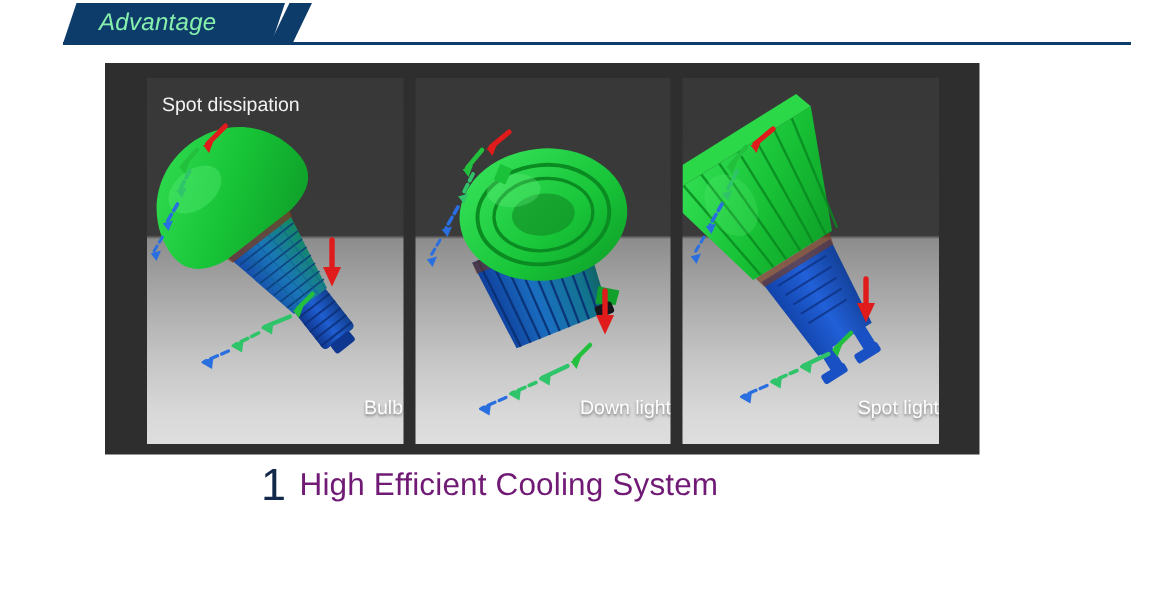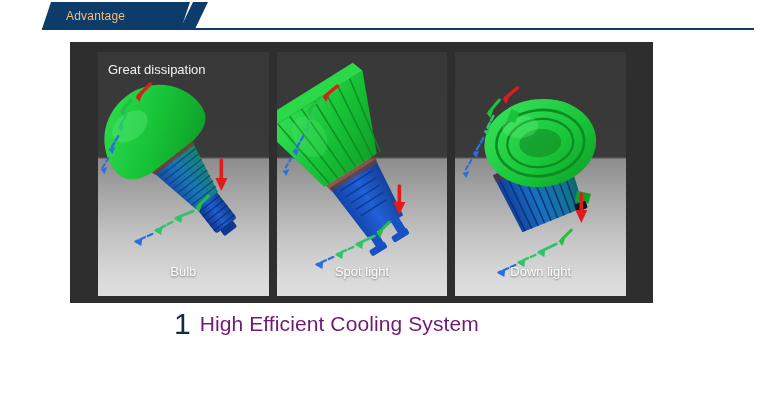--- a/index.html
+++ b/index.html
@@ -14,22 +14,22 @@
 
   
   .banner-wrap { position: absolute; left: 0; top: 0; width: 774px; height: 36px; }
   .banner-tab {
     position: absolute; left: 42px; top: 2px; width: 148px; height: 27px;
     background: #0d3c6b;
     clip-path: polygon(9px 0, 148px 0, 139px 100%, 0 100%);
     display: flex; align-items: center;
   }
   .banner-label {
-    color: #fdba74; font-size: 12px; letter-spacing: .2px;
-    padding-left: 24px; line-height: 1;
+    color: #86efac; font-size: 16px; letter-spacing: .2px;
+    padding-left: 24px; line-height: 1; font-style: italic;
   }
   .banner-flag {
     position: absolute; left: 180px; top: 2px; width: 28px; height: 27px;
     background: #0d3c6b;
     clip-path: polygon(13px 0, 28px 0, 15px 100%, 0 100%);
   }
   .banner-rule {
     position: absolute; left: 42px; top: 28px; width: 712px; height: 2px;
     background: #0d3c6b;
   }
@@ -50,21 +50,21 @@
         #383838 0%, #3a3a3a 43%,
         #8d8d8d 44%, #a6a6a6 58%,
         #c4c4c4 76%, #d9d9d9 92%, #dedede 100%);
   }
   .cell-title {
     position: absolute; left: 10px; top: 11px;
     color: #f2f2f2; font-size: 13px; line-height: 1;
   }
   .cell-caption {
     position: absolute; left: 0; right: 0; bottom: 18px;
-    text-align: center; color: #ffffff; font-size: 13px; line-height: 1;
+    text-align: right; color: #ffffff; font-size: 13px; line-height: 1;
     text-shadow: 0 1px 2px rgba(0,0,0,.45);
   }
   .art { position: absolute; inset: 0; }
   .art svg { position: absolute; width: 100%; height: 100%; }
 
   
   .copy { position: absolute; left: 174px; top: 311px; width: 560px; }
   .copy-head { display: flex; align-items: flex-start; }
   .numeral {
     color: #13294b; font-size: 30px; line-height: 26px;
@@ -90,21 +90,21 @@
       <span class="banner-label">Advantage</span>
     </div>
     <div class="banner-flag"></div>
     <div class="banner-rule"></div>
   </div>
 
   <div class="panel">
     <div class="grid">
 
       <div class="cell">
-        <span class="cell-title">Great dissipation</span>
+        <span class="cell-title">Spot dissipation</span>
 
         <div class="art">
           <svg viewBox="0 0 170 244" preserveAspectRatio="xMidYMid meet">
             <defs>
               <linearGradient id="b-dome" x1="0" y1="0" x2="1" y2="1">
                 <stop offset="0" stop-color="#35e055"></stop>
                 <stop offset=".55" stop-color="#17c336"></stop>
                 <stop offset="1" stop-color="#0e9c28"></stop>
               </linearGradient>
               <linearGradient id="b-fin" x1="0" y1="0" x2="1" y2="0">
@@ -180,20 +180,96 @@
               <path d="M76 167 L76 166 L84 162 L83 171 Z" fill="#2fc46a" stroke="none"></path>
               <path d="M74 170 L58 178" stroke="#2fc46a" stroke-width="2.4" stroke-dasharray="5 3"></path>
               <path d="M56 179 L56 178 L64 175 L63 183 Z" fill="#2fc46a" stroke="none"></path>
               <path d="M54 182 L38 189" stroke="#2a6fe0" stroke-width="2.2" stroke-dasharray="5 3"></path>
               <path d="M36 190 L36 189 L44 186 L43 194 Z" fill="#2a6fe0" stroke="none"></path>
             </g>
           </svg>
         </div>
 
         <span class="cell-caption">Bulb</span>
+      </div>
+
+      <div class="cell">
+        <div class="art">
+          <svg viewBox="0 0 170 244" preserveAspectRatio="xMidYMid meet">
+            <defs>
+              <linearGradient id="d-ref" x1="0" y1="0" x2="1" y2="1">
+                <stop offset="0" stop-color="#3ae65c"></stop>
+                <stop offset=".6" stop-color="#18c438"></stop>
+                <stop offset="1" stop-color="#0d9a26"></stop>
+              </linearGradient>
+              <linearGradient id="d-fin" x1="0" y1="0" x2="1" y2="0">
+                <stop offset="0" stop-color="#0f3d9c"></stop>
+                <stop offset=".4" stop-color="#1a6fc0"></stop>
+                <stop offset=".8" stop-color="#12748e"></stop>
+                <stop offset="1" stop-color="#0f5f5a"></stop>
+              </linearGradient>
+            </defs>
+
+            <g transform="rotate(-22 88 120)">
+
+              <path d="M40 104 L118 104 L112 168 L46 168 Z" fill="url(#d-fin)"></path>
+              <g stroke="#0a2f72" stroke-width="1.5" opacity=".9">
+                <line x1="44" y1="104" x2="49" y2="168"></line>
+                <line x1="52" y1="104" x2="56" y2="168"></line>
+                <line x1="60" y1="104" x2="63" y2="168"></line>
+                <line x1="68" y1="104" x2="70" y2="168"></line>
+                <line x1="76" y1="104" x2="77" y2="168"></line>
+                <line x1="84" y1="104" x2="84" y2="168"></line>
+                <line x1="92" y1="104" x2="91" y2="168"></line>
+                <line x1="100" y1="104" x2="98" y2="168"></line>
+                <line x1="108" y1="104" x2="105" y2="168"></line>
+              </g>
+              <path d="M40 104 L118 104 L117 112 L40 112 Z" fill="#6e3519" opacity=".6"></path>
+
+              <g transform="rotate(16 96 92)">
+                <ellipse cx="96" cy="92" rx="56" ry="44" fill="url(#d-ref)"></ellipse>
+                <ellipse cx="96" cy="92" rx="44" ry="33" fill="none" stroke="#0b8c22" stroke-width="2.6"></ellipse>
+                <ellipse cx="96" cy="92" rx="33" ry="24" fill="none" stroke="#0b8c22" stroke-width="2.2"></ellipse>
+                <ellipse cx="96" cy="92" rx="21" ry="14" fill="#0e7d20" opacity=".5"></ellipse>
+                <ellipse cx="78" cy="74" rx="18" ry="11" fill="#63f07e" opacity=".32"></ellipse>
+              </g>
+
+              <path d="M74 58 L82 50 L88 56 L80 64 Z" fill="#19c238"></path>
+              <path d="M112 150 L124 158 L118 166 L106 160 Z" fill="#11a02c"></path>
+              <rect x="104" y="162" width="12" height="8" rx="2" fill="#14151a"></rect>
+            </g>
+
+            <g fill="none" stroke-linecap="round">
+              <path d="M62 36 L50 46" stroke="#e01b1b" stroke-width="3.4"></path>
+              <path d="M48 48 L47 47 L54 44 L51 52 Z" fill="#e01b1b" stroke="none"></path>
+              <path d="M44 48 L34 60" stroke="#22c03c" stroke-width="3"></path>
+              <path d="M32 62 L31 61 L38 58 L35 66 Z" fill="#22c03c" stroke="none"></path>
+              <path d="M38 64 L31 78" stroke="#2fc46a" stroke-width="2.6" stroke-dasharray="5 3"></path>
+              <path d="M29 80 L28 79 L35 77 L32 84 Z" fill="#2fc46a" stroke="none"></path>
+              <path d="M28 86 L20 100" stroke="#2a6fe0" stroke-width="2.4" stroke-dasharray="5 3"></path>
+              <path d="M18 102 L17 101 L24 99 L21 106 Z" fill="#2a6fe0" stroke="none"></path>
+              <path d="M16 108 L9 120" stroke="#2a6fe0" stroke-width="2" stroke-dasharray="4 3"></path>
+              <path d="M8 122 L7 121 L14 119 L11 126 Z" fill="#2a6fe0" stroke="none"></path>
+
+              <path d="M126 142 L126 160" stroke="#e01b1b" stroke-width="3.6"></path>
+              <path d="M120 158 L132 158 L126 171 Z" fill="#e01b1b" stroke="none"></path>
+
+              <path d="M116 178 L106 188" stroke="#22c03c" stroke-width="3"></path>
+              <path d="M104 190 L103 189 L110 186 L107 194 Z" fill="#22c03c" stroke="none"></path>
+              <path d="M101 192 L84 200" stroke="#2fc46a" stroke-width="2.8"></path>
+              <path d="M82 201 L82 200 L90 197 L89 205 Z" fill="#2fc46a" stroke="none"></path>
+              <path d="M80 203 L64 210" stroke="#2fc46a" stroke-width="2.4" stroke-dasharray="5 3"></path>
+              <path d="M62 211 L62 210 L70 207 L69 215 Z" fill="#2fc46a" stroke="none"></path>
+              <path d="M60 213 L44 220" stroke="#2a6fe0" stroke-width="2.2" stroke-dasharray="5 3"></path>
+              <path d="M42 221 L42 220 L50 217 L49 225 Z" fill="#2a6fe0" stroke="none"></path>
+            </g>
+          </svg>
+        </div>
+
+        <span class="cell-caption">Down light</span>
       </div>
 
       <div class="cell">
         <div class="art">
           <svg viewBox="0 0 170 244" preserveAspectRatio="xMidYMid meet">
             <defs>
               <linearGradient id="s-cone" x1="0" y1="0" x2="1" y2="1">
                 <stop offset="0" stop-color="#33e155"></stop>
                 <stop offset=".5" stop-color="#17c035"></stop>
                 <stop offset="1" stop-color="#0c9524"></stop>
@@ -263,96 +339,20 @@
               <path d="M58 203 L58 202 L66 199 L65 207 Z" fill="#2fc46a" stroke="none"></path>
               <path d="M56 205 L40 212" stroke="#2a6fe0" stroke-width="2.2" stroke-dasharray="5 3"></path>
               <path d="M38 213 L38 212 L46 209 L45 217 Z" fill="#2a6fe0" stroke="none"></path>
             </g>
           </svg>
         </div>
 
         <span class="cell-caption">Spot light</span>
       </div>
 
-      <div class="cell">
-        <div class="art">
-          <svg viewBox="0 0 170 244" preserveAspectRatio="xMidYMid meet">
-            <defs>
-              <linearGradient id="d-ref" x1="0" y1="0" x2="1" y2="1">
-                <stop offset="0" stop-color="#3ae65c"></stop>
-                <stop offset=".6" stop-color="#18c438"></stop>
-                <stop offset="1" stop-color="#0d9a26"></stop>
-              </linearGradient>
-              <linearGradient id="d-fin" x1="0" y1="0" x2="1" y2="0">
-                <stop offset="0" stop-color="#0f3d9c"></stop>
-                <stop offset=".4" stop-color="#1a6fc0"></stop>
-                <stop offset=".8" stop-color="#12748e"></stop>
-                <stop offset="1" stop-color="#0f5f5a"></stop>
-              </linearGradient>
-            </defs>
-
-            <g transform="rotate(-22 88 120)">
-
-              <path d="M40 104 L118 104 L112 168 L46 168 Z" fill="url(#d-fin)"></path>
-              <g stroke="#0a2f72" stroke-width="1.5" opacity=".9">
-                <line x1="44" y1="104" x2="49" y2="168"></line>
-                <line x1="52" y1="104" x2="56" y2="168"></line>
-                <line x1="60" y1="104" x2="63" y2="168"></line>
-                <line x1="68" y1="104" x2="70" y2="168"></line>
-                <line x1="76" y1="104" x2="77" y2="168"></line>
-                <line x1="84" y1="104" x2="84" y2="168"></line>
-                <line x1="92" y1="104" x2="91" y2="168"></line>
-                <line x1="100" y1="104" x2="98" y2="168"></line>
-                <line x1="108" y1="104" x2="105" y2="168"></line>
-              </g>
-              <path d="M40 104 L118 104 L117 112 L40 112 Z" fill="#6e3519" opacity=".6"></path>
-
-              <g transform="rotate(16 96 92)">
-                <ellipse cx="96" cy="92" rx="56" ry="44" fill="url(#d-ref)"></ellipse>
-                <ellipse cx="96" cy="92" rx="44" ry="33" fill="none" stroke="#0b8c22" stroke-width="2.6"></ellipse>
-                <ellipse cx="96" cy="92" rx="33" ry="24" fill="none" stroke="#0b8c22" stroke-width="2.2"></ellipse>
-                <ellipse cx="96" cy="92" rx="21" ry="14" fill="#0e7d20" opacity=".5"></ellipse>
-                <ellipse cx="78" cy="74" rx="18" ry="11" fill="#63f07e" opacity=".32"></ellipse>
-              </g>
-
-              <path d="M74 58 L82 50 L88 56 L80 64 Z" fill="#19c238"></path>
-              <path d="M112 150 L124 158 L118 166 L106 160 Z" fill="#11a02c"></path>
-              <rect x="104" y="162" width="12" height="8" rx="2" fill="#14151a"></rect>
-            </g>
-
-            <g fill="none" stroke-linecap="round">
-              <path d="M62 36 L50 46" stroke="#e01b1b" stroke-width="3.4"></path>
-              <path d="M48 48 L47 47 L54 44 L51 52 Z" fill="#e01b1b" stroke="none"></path>
-              <path d="M44 48 L34 60" stroke="#22c03c" stroke-width="3"></path>
-              <path d="M32 62 L31 61 L38 58 L35 66 Z" fill="#22c03c" stroke="none"></path>
-              <path d="M38 64 L31 78" stroke="#2fc46a" stroke-width="2.6" stroke-dasharray="5 3"></path>
-              <path d="M29 80 L28 79 L35 77 L32 84 Z" fill="#2fc46a" stroke="none"></path>
-              <path d="M28 86 L20 100" stroke="#2a6fe0" stroke-width="2.4" stroke-dasharray="5 3"></path>
-              <path d="M18 102 L17 101 L24 99 L21 106 Z" fill="#2a6fe0" stroke="none"></path>
-              <path d="M16 108 L9 120" stroke="#2a6fe0" stroke-width="2" stroke-dasharray="4 3"></path>
-              <path d="M8 122 L7 121 L14 119 L11 126 Z" fill="#2a6fe0" stroke="none"></path>
-
-              <path d="M126 142 L126 160" stroke="#e01b1b" stroke-width="3.6"></path>
-              <path d="M120 158 L132 158 L126 171 Z" fill="#e01b1b" stroke="none"></path>
-
-              <path d="M116 178 L106 188" stroke="#22c03c" stroke-width="3"></path>
-              <path d="M104 190 L103 189 L110 186 L107 194 Z" fill="#22c03c" stroke="none"></path>
-              <path d="M101 192 L84 200" stroke="#2fc46a" stroke-width="2.8"></path>
-              <path d="M82 201 L82 200 L90 197 L89 205 Z" fill="#2fc46a" stroke="none"></path>
-              <path d="M80 203 L64 210" stroke="#2fc46a" stroke-width="2.4" stroke-dasharray="5 3"></path>
-              <path d="M62 211 L62 210 L70 207 L69 215 Z" fill="#2fc46a" stroke="none"></path>
-              <path d="M60 213 L44 220" stroke="#2a6fe0" stroke-width="2.2" stroke-dasharray="5 3"></path>
-              <path d="M42 221 L42 220 L50 217 L49 225 Z" fill="#2a6fe0" stroke="none"></path>
-            </g>
-          </svg>
-        </div>
-
-        <span class="cell-caption">Down light</span>
-      </div>
-
     </div>
   </div>
 
   <div class="copy">
     <div class="copy-head">
       <span class="numeral">1</span>
       <span class="headline">High Efficient Cooling System</span>
     </div>
   </div>
 

